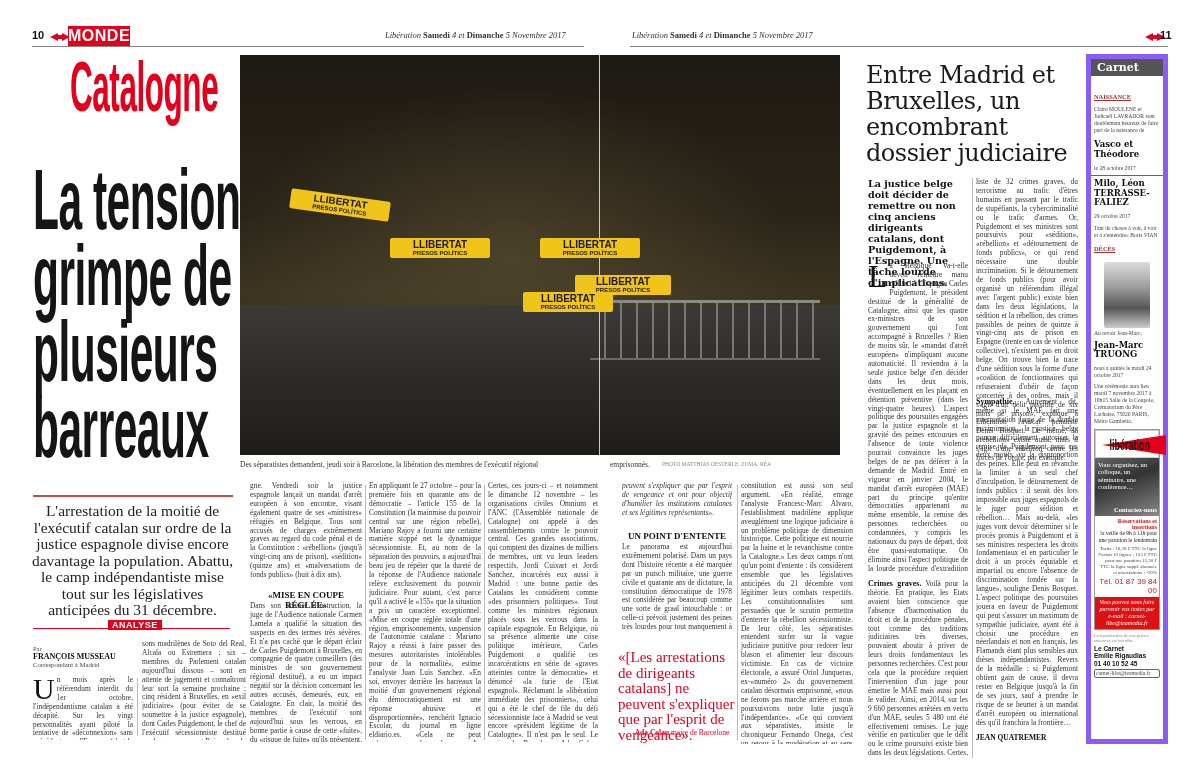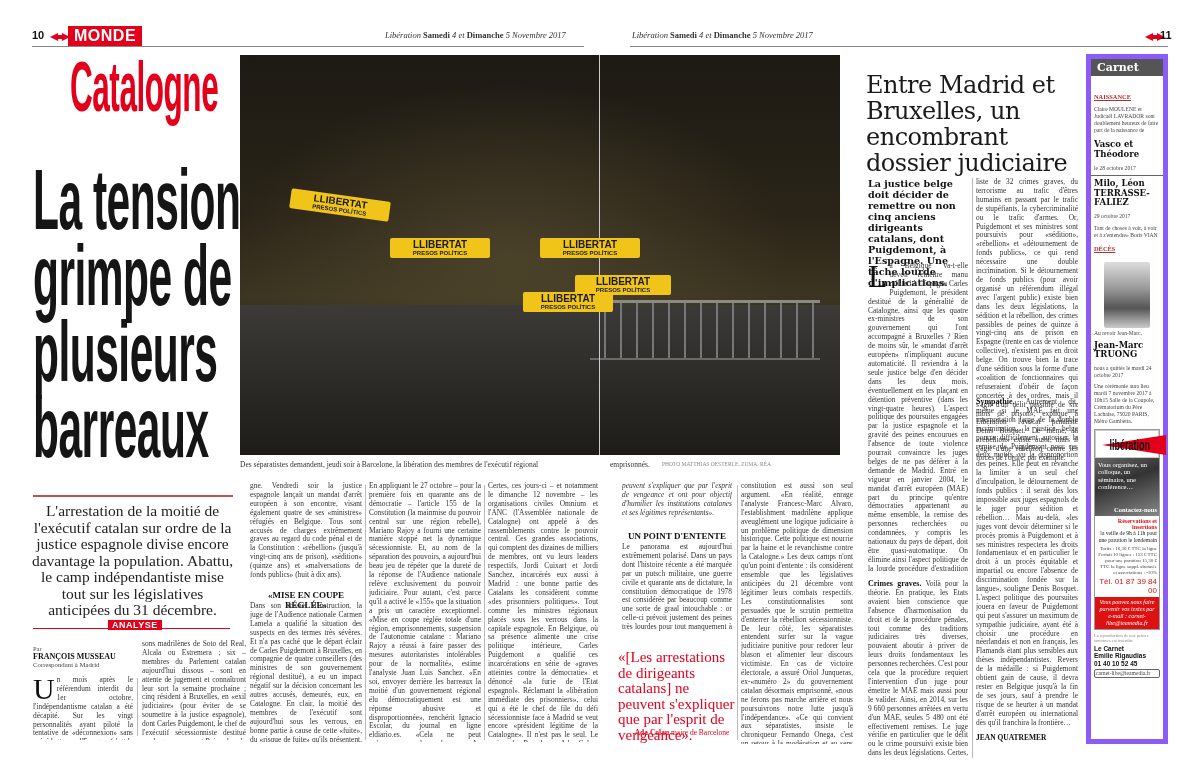--- a/index.html
+++ b/index.html
@@ -1,20 +1,20 @@
 <!DOCTYPE html>
 <html><head>
 <meta charset="utf-8">
 <style>
 *{box-sizing:border-box;margin:0;padding:0}
 body{width:1200px;height:771px;background:#fff;position:relative;overflow:hidden;font-family:"DejaVu Serif",serif;color:#222}
 .abs{position:absolute}
 .folio{font-family:"Liberation Sans",sans-serif;font-weight:bold;font-size:11px;color:#111}
 .diamond{display:inline-block;width:0;height:0;border-top:4px solid transparent;border-bottom:4px solid transparent}
-.rubric{background:#e3001b;color:#fff;font-family:"Liberation Sans",sans-serif;font-weight:900;font-size:16px;padding:0 6px;letter-spacing:0.5px;line-height:20px}
+.rubric{background:#e3001b;color:#fff;font-family:"Liberation Sans",sans-serif;font-weight:900;font-size:16px;padding:0 0;letter-spacing:0.5px;line-height:20px}
 .dateline{font-family:"Liberation Serif",serif;font-size:8.5px;color:#333}
 .dateline i{font-style:italic}
 .dateline b{font-weight:bold}
 .hrule{height:1px;background:#888}
 .kicker{color:#e3001b;font-family:"Liberation Sans",sans-serif;font-weight:bold;font-size:70px;line-height:70px;transform:scaleX(0.45);transform-origin:left top;white-space:nowrap;letter-spacing:-1px}
 .headline{color:#151515;font-family:"Liberation Sans",sans-serif;font-weight:bold;font-size:85px;line-height:76px;transform:scaleX(0.5);transform-origin:left top;white-space:nowrap;letter-spacing:-1px}
 .chapo{font-family:"Liberation Serif",serif;font-size:15.5px;line-height:16.5px;text-align:center;color:#222}
 .redline{height:2px;background:#c0504d}
 .tag{background:#e3001b;color:#fff;font-family:"Liberation Sans",sans-serif;font-weight:bold;font-size:9px;padding:0 4px;letter-spacing:0.5px}
 .body{font-family:"Liberation Serif",serif;font-size:7.4px;line-height:8.9px;color:#333;text-align:justify;overflow:hidden}
@@ -127,21 +127,21 @@
 <div class="abs body" style="left:622px;top:482px;width:110px;height:36px;font-style:italic">peuvent s'expliquer que par l'esprit de vengeance et ont pour objectif d'humilier les institutions catalanes et ses légitimes représentants».</div>
 <div class="abs subhead" style="left:622px;top:531px;width:110px">UN POINT D'ENTENTE</div>
 <div class="abs body" style="left:622px;top:543px;width:110px;height:88px">Le panorama est aujourd'hui extrêmement polarisé. Dans un pays dont l'histoire récente a été marquée par un putsch militaire, une guerre civile et quarante ans de dictature, la constitution démocratique de 1978 est considérée par beaucoup comme une sorte de graal intouchable : or celle-ci prévoit justement des peines très lourdes pour tout manquement à la légalité. Parole d'évangile pour Rajoy, cette</div>
 <div class="abs quote" style="left:618px;top:650px;width:120px">«[Les arrestations de dirigeants catalans] ne peuvent s'expliquer que par l'esprit de vengeance».</div>
 <div class="abs" style="left:622px;top:728px;width:120px;font-family:'Liberation Serif',serif;font-size:7.5px;color:#e3001b;text-align:center">
   <b>Ada Colau</b> <span>maire de Barcelone</span>
 </div>
 <div class="abs col-sep" style="left:737px;top:485px;height:255px"></div>
 <div class="abs body" style="left:741px;top:482px;width:112px;height:262px">constitution est aussi son seul argument. «En réalité, enrage l'analyste Francesc-Marc Alvaro, l'establishment madrilène applique aveuglément une logique judiciaire à un problème politique de dimension historique. Cette politique est nourrie par la haine et le revanchisme contre la Catalogne.» Les deux camps n'ont qu'un point d'entente : ils considèrent ensemble que les législatives anticipées du 21 décembre vont légitimer leurs combats respectifs. Les constitutionnalistes sont persuadés que le scrutin permettra d'enterrer la rébellion sécessionniste. De leur côté, les séparatistes entendent surfer sur la vague judiciaire punitive pour redorer leur blason et alimenter leur discours victimiste. En cas de victoire électorale, a assuré Oriol Junqueras, ex-«numéro 2» du gouvernement catalan désormais emprisonné, «nous ne ferons pas marche arrière et nous poursuivrons notre lutte jusqu'à l'indépendance». «Ce qui convient aux séparatistes, insiste le chroniqueur Fernando Onega, c'est un retour à la modération et au sens de la réalité.»</div>
 
-<div class="abs head-right" style="left:866px;top:72px;width:215px">Entre Madrid et Bruxelles, un encombrant dossier judiciaire</div>
+<div class="abs head-right" style="left:866px;top:62px;width:215px">Entre Madrid et Bruxelles, un encombrant dossier judiciaire</div>
 <div class="abs lead-right" style="left:868px;top:178px;width:100px">La justice belge doit décider de remettre ou non cinq anciens dirigeants catalans, dont Puigdemont, à l'Espagne. Une tâche lourde d'implications.</div>
 <div class="abs body" style="left:868px;top:262px;width:100px;height:310px">
   <span style="float:left;font-size:32px;line-height:28px;font-family:'Liberation Serif',serif;color:#111;margin-right:2px">L</span><span>a Belgique va-t-elle devoir remettre manu militari à l'Espagne Carles Puigdemont, le président destitué de la généralité de Catalogne, ainsi que les quatre ex-ministres de son gouvernement qui l'ont accompagné à Bruxelles ? Rien de moins sûr, le «mandat d'arrêt européen» n'impliquant aucune automaticité. Il reviendra à la seule justice belge d'en décider dans les deux mois, éventuellement en les plaçant en détention préventive (dans les vingt-quatre heures). L'aspect politique des poursuites engagées par la justice espagnole et la gravité des peines encourues en l'absence de toute violence pourrait convaincre les juges belges de ne pas déférer à la demande de Madrid. Entré en vigueur en janvier 2004, le mandat d'arrêt européen (MAE) part du principe qu'entre démocraties appartenant au même ensemble, la remise des personnes recherchées ou condamnées, y compris les nationaux du pays de départ, doit être quasi-automatique. On élimine ainsi l'aspect politique de la lourde procédure d'extradition (dans laquelle c'est in fine le gouvernement qui décide d'extrader), les appareils judiciaires des Vingt-Huit étant censés fournir le même degré de garantie.</span>
 </div>
 <div class="abs body" style="left:868px;top:580px;width:100px;height:178px">
   <b style="color:#111;font-size:8px">Crimes graves.</b> <span>Voilà pour la théorie. En pratique, les Etats avaient bien conscience que l'absence d'harmonisation du droit et de la procédure pénales, tout comme des traditions judiciaires très diverses, pouvaient aboutir à priver de leurs droits fondamentaux les personnes recherchées. C'est pour cela que la procédure requiert l'intervention d'un juge pour émettre le MAE mais aussi pour le valider. Ainsi, en 2014, sur les 9 660 personnes arrêtées en vertu d'un MAE, seules 5 480 ont été effectivement remises. Le juge vérifie en particulier que le délit ou le crime poursuivi existe bien dans les deux législations. Certes, cette nécessité de «double incrimination» n'est pas exigée dans tous les cas, mais seulement pour une</span>
 </div>
 <div class="abs col-sep" style="left:972px;top:178px;height:580px"></div>
 <div class="abs body" style="left:976px;top:178px;width:102px;height:394px">liste de 32 crimes graves, du terrorisme au trafic d'êtres humains en passant par le trafic de stupéfiants, la cybercriminalité ou le trafic d'armes. Or, Puigdemont et ses ministres sont poursuivis pour «sédition», «rébellion» et «détournement de fonds publics», ce qui rend nécessaire une double incrimination. Si le détournement de fonds publics (pour avoir organisé un référendum illégal avec l'argent public) existe bien dans les deux législations, la sédition et la rébellion, des crimes passibles de peines de quinze à vingt-cinq ans de prison en Espagne (trente en cas de violence collective), n'existent pas en droit belge. On trouve bien la trace d'une sédition sous la forme d'une «coalition de fonctionnaires qui refuseraient d'obéir de façon concertée à des ordres, mais il s'agit d'un délit passible de six mois de prison», explique à Libération l'avocat pénaliste Denis Bosquet. De même, la «rébellion» existe aussi, mais il s'agit d'une rébellion contre les forces de l'ordre, par exemple.</div>
 <div class="abs body" style="left:976px;top:398px;width:102px;height:330px">

